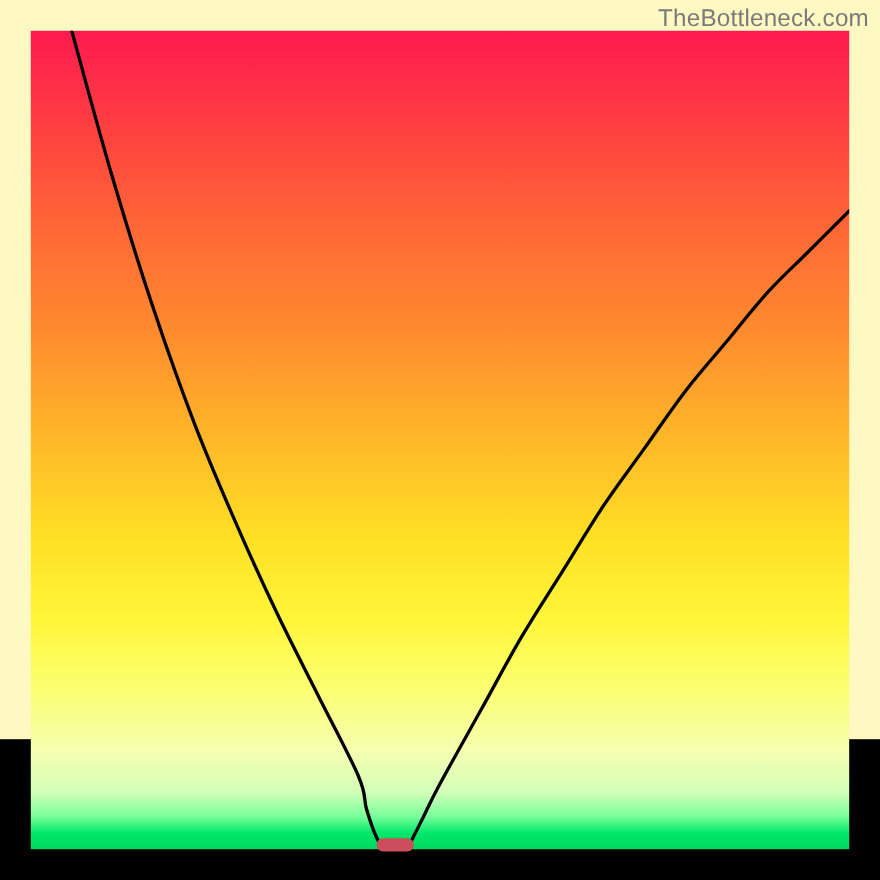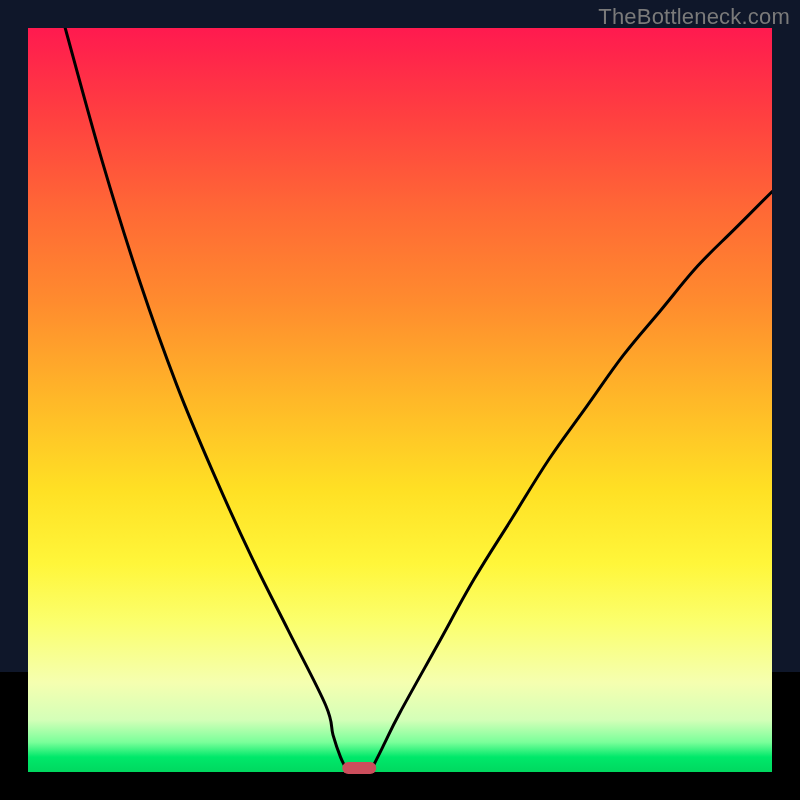--- a/index.html
+++ b/index.html
@@ -10,21 +10,21 @@
     overflow: hidden;
     background: #000;
     font-family: Arial, Helvetica, sans-serif;
   }
   .frame {
     position: absolute;
     left: 0;
     top: 0;
     width: 800px;
     height: 672px;
-    background: #0f172a;
+    background: #fef9c3;
   }
   .plot {
     position: absolute;
     left: 28px;
     top: 28px;
     width: 744px;
     height: 744px;
     background: linear-gradient(to bottom,
       #ff1a4f 0%,
       #ff4040 12%,

